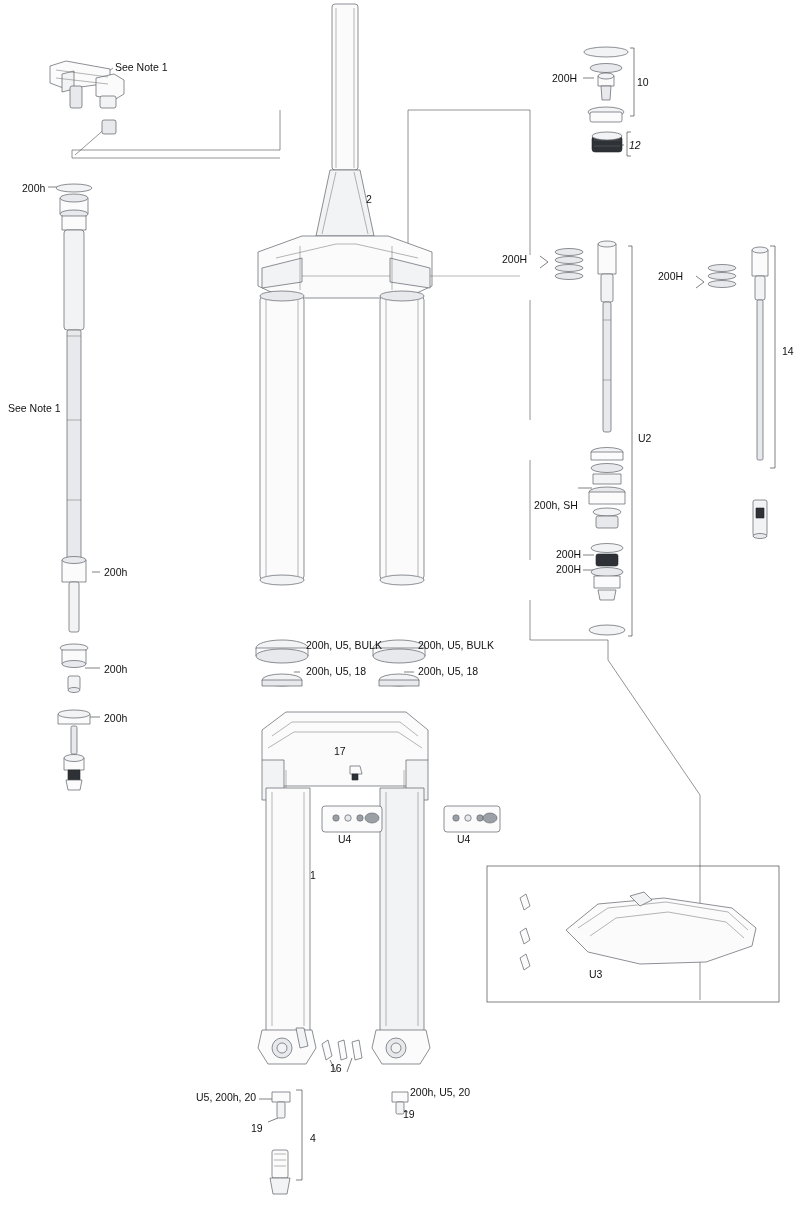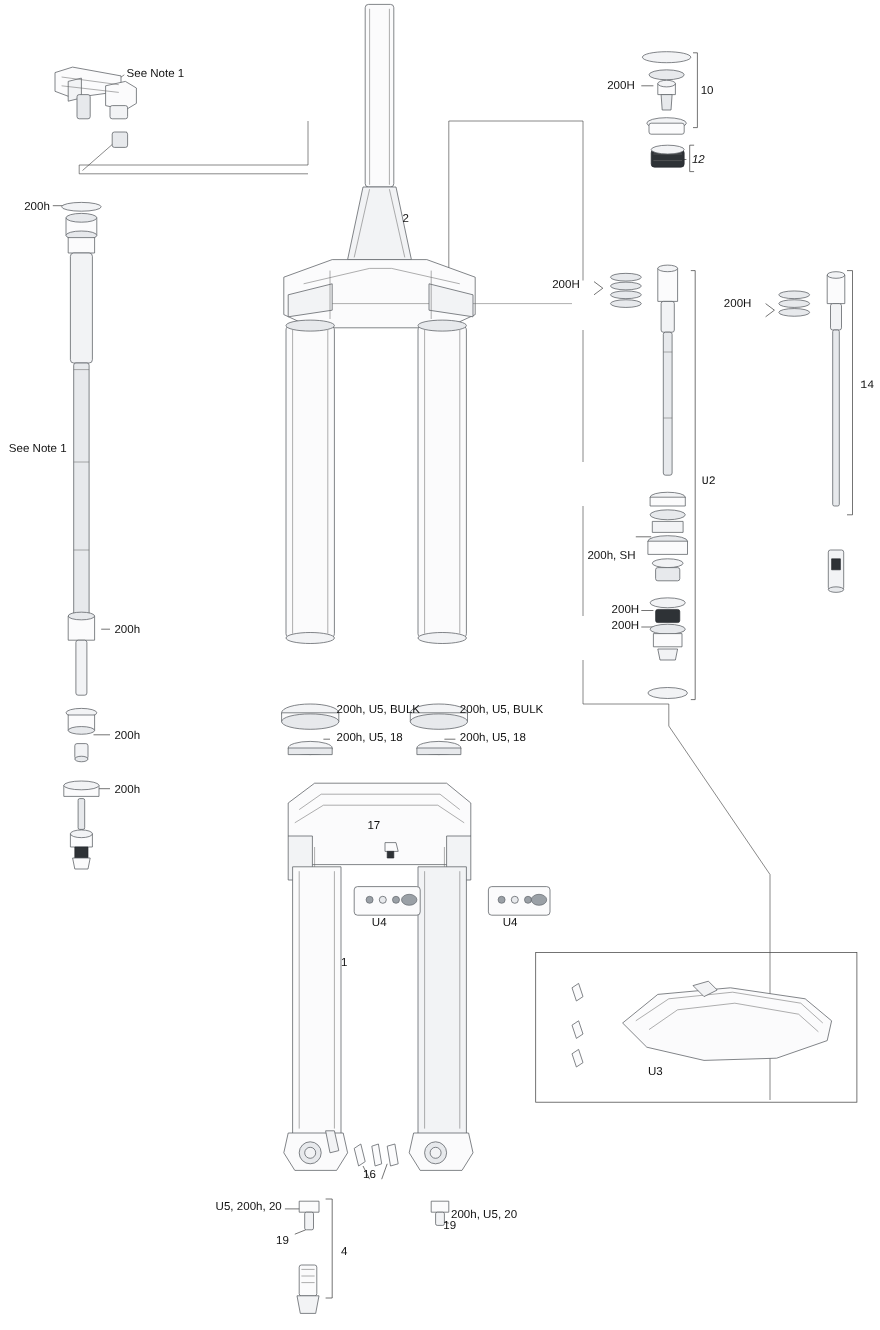--- a/index.html
+++ b/index.html
@@ -273,34 +273,34 @@
 <div class="lbl" style="left:22px;top:182px;">200h</div>
 <div class="lbl" style="left:104px;top:566px;">200h</div>
 <div class="lbl" style="left:104px;top:663px;">200h</div>
 <div class="lbl" style="left:104px;top:712px;">200h</div>
 <div class="lbl" style="left:366px;top:193px;">2</div>
 <div class="lbl" style="left:552px;top:72px;">200H</div>
 <div class="lbl" style="left:637px;top:76px;">10</div>
 <div class="lbl" style="left:629px;top:139px;font-style:italic;">12</div>
 <div class="lbl" style="left:502px;top:253px;">200H</div>
 <div class="lbl" style="left:658px;top:270px;">200H</div>
-<div class="lbl" style="left:782px;top:345px;font-family:Liberation Mono, monospace;">14</div>
-<div class="lbl" style="left:638px;top:432px;font-family:Liberation Mono, monospace;">U2</div>
+<div class="lbl" style="left:782px;top:345px;">14</div>
+<div class="lbl" style="left:638px;top:432px;">U2</div>
 <div class="lbl" style="left:534px;top:482px;margin-top:17px;">200h, SH</div>
 <div class="lbl" style="left:556px;top:548px;">200H</div>
 <div class="lbl" style="left:556px;top:563px;">200H</div>
 <div class="lbl" style="left:306px;top:639px;">200h, U5, BULK</div>
 <div class="lbl" style="left:306px;top:665px;">200h, U5, 18</div>
 <div class="lbl" style="left:418px;top:639px;">200h, U5, BULK</div>
 <div class="lbl" style="left:418px;top:665px;">200h, U5, 18</div>
 <div class="lbl" style="left:334px;top:745px;">17</div>
 <div class="lbl" style="left:338px;top:833px;">U4</div>
 <div class="lbl" style="left:457px;top:833px;">U4</div>
 <div class="lbl" style="left:310px;top:869px;">1</div>
 <div class="lbl" style="left:589px;top:956px;margin-top:12px;">U3</div>
 <div class="lbl" style="left:330px;top:1062px;">16</div>
 <div class="lbl" style="left:196px;top:1091px;">U5, 200h, 20</div>
-<div class="lbl" style="left:410px;top:1086px;margin-top:12px;">200h, U5, 20</div>
+<div class="lbl" style="left:410px;top:1086px;">200h, U5, 20</div>
 <div class="lbl" style="left:251px;top:1122px;">19</div>
 <div class="lbl" style="left:403px;top:1108px;">19</div>
 <div class="lbl" style="left:310px;top:1132px;">4</div>
 
 </div>
 
 </body></html>

